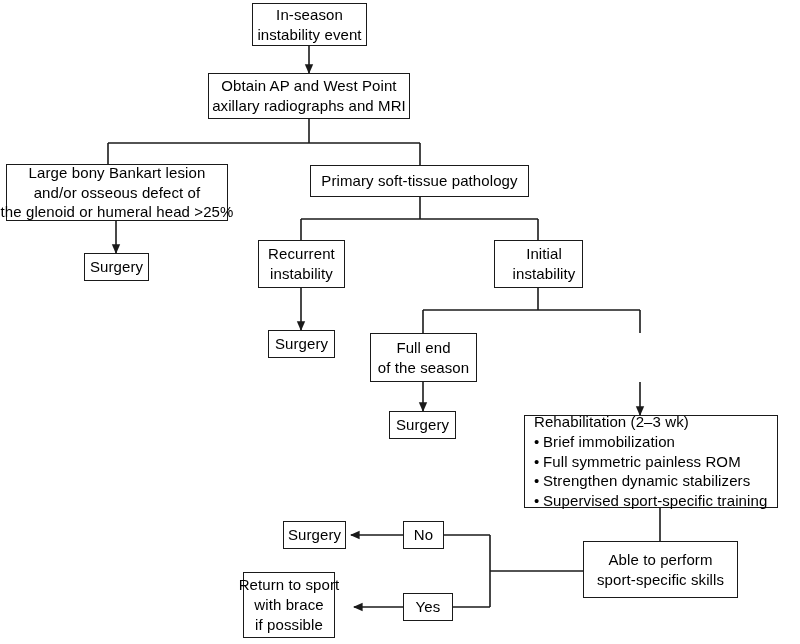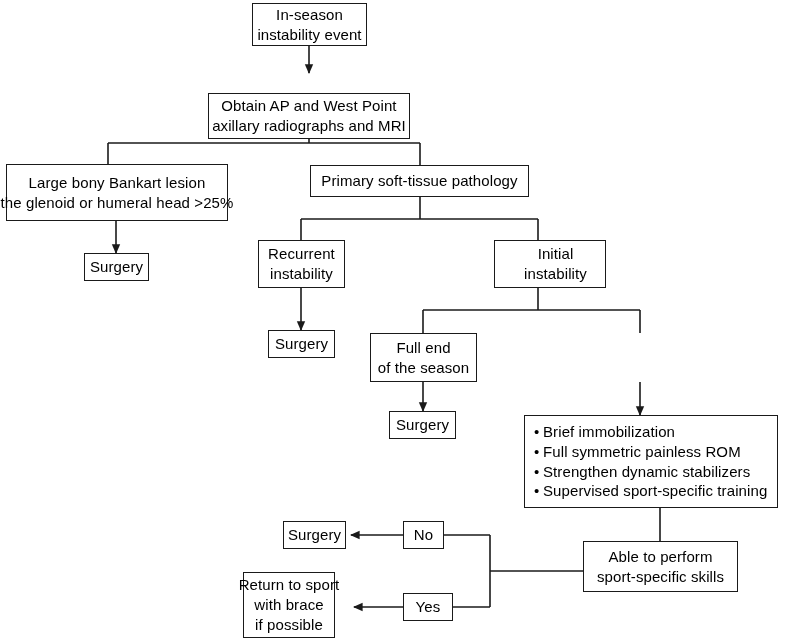--- a/index.html
+++ b/index.html
@@ -117,70 +117,72 @@
 
       <line x1="403" y1="607" x2="354" y2="607" marker-end="url(#arrowhead)"></line>
     </g>
   </svg>
 
   <div class="node" style="left:252px; top:3px; width:115px; height:43px;">
     <span class="line">In-season</span>
     <span class="line">instability event</span>
   </div>
 
-  <div class="node" style="left:208px; top:73px; width:202px; height:46px;margin-top:20px;">
+  <div class="node" style="left:208px; top:73px; width:202px; height:46px;">
     <span class="line">Obtain AP and West Point</span>
     <span class="line">axillary radiographs and MRI</span>
   </div>
 
   <div class="node" style="left:6px; top:164px; width:222px; height:57px;">
     <span class="line">Large bony Bankart lesion</span>
+    <span class="line">and/or osseous defect of</span>
     <span class="line">the glenoid or humeral head &gt;25%</span>
   </div>
 
   <div class="node" style="left:84px; top:253px; width:65px; height:28px;">
     <span class="line">Surgery</span>
   </div>
 
   <div class="node" style="left:310px; top:165px; width:219px; height:32px;">
     <span class="line">Primary soft-tissue pathology</span>
   </div>
 
   <div class="node" style="left:258px; top:240px; width:87px; height:48px;">
     <span class="line">Recurrent</span>
     <span class="line">instability</span>
   </div>
 
   <div class="node" style="left:268px; top:330px; width:67px; height:28px;">
     <span class="line">Surgery</span>
   </div>
 
-  <div class="node" style="left:494px; top:240px; width:112px; height:48px;padding-left:16px;">
+  <div class="node" style="left:494px; top:240px; width:89px; height:48px;padding-left:16px;">
     <span class="line">Initial</span>
     <span class="line">instability</span>
   </div>
 
   <div class="node" style="left:370px; top:333px; width:107px; height:49px;">
     <span class="line">Full end</span>
     <span class="line">of the season</span>
   </div>
 
   <div class="node" style="left:389px; top:411px; width:67px; height:28px;">
     <span class="line">Surgery</span>
   </div>
 
 
   <div class="node left-align" style="left:524px; top:415px; width:254px; height:93px;">
+    <span class="line">Rehabilitation (2–3 wk)</span>
     <span class="bullet-line">Brief immobilization</span>
     <span class="bullet-line">Full symmetric painless ROM</span>
     <span class="bullet-line">Strengthen dynamic stabilizers</span>
     <span class="bullet-line">Supervised sport-specific training</span>
   </div>
 
-  <div class="node" style="left:583px; top:541px; width:155px; height:51px;">
+  <div class="node" style="left:583px; top:541px; width:155px; height:57px;">
     <span class="line">Able to perform</span>
     <span class="line">sport-specific skills</span>
   </div>
 
   <div class="node" style="left:403px; top:521px; width:41px; height:28px;">
     <span class="line">No</span>
   </div>
 
   <div class="node" style="left:403px; top:593px; width:50px; height:28px;">
     <span class="line">Yes</span>

